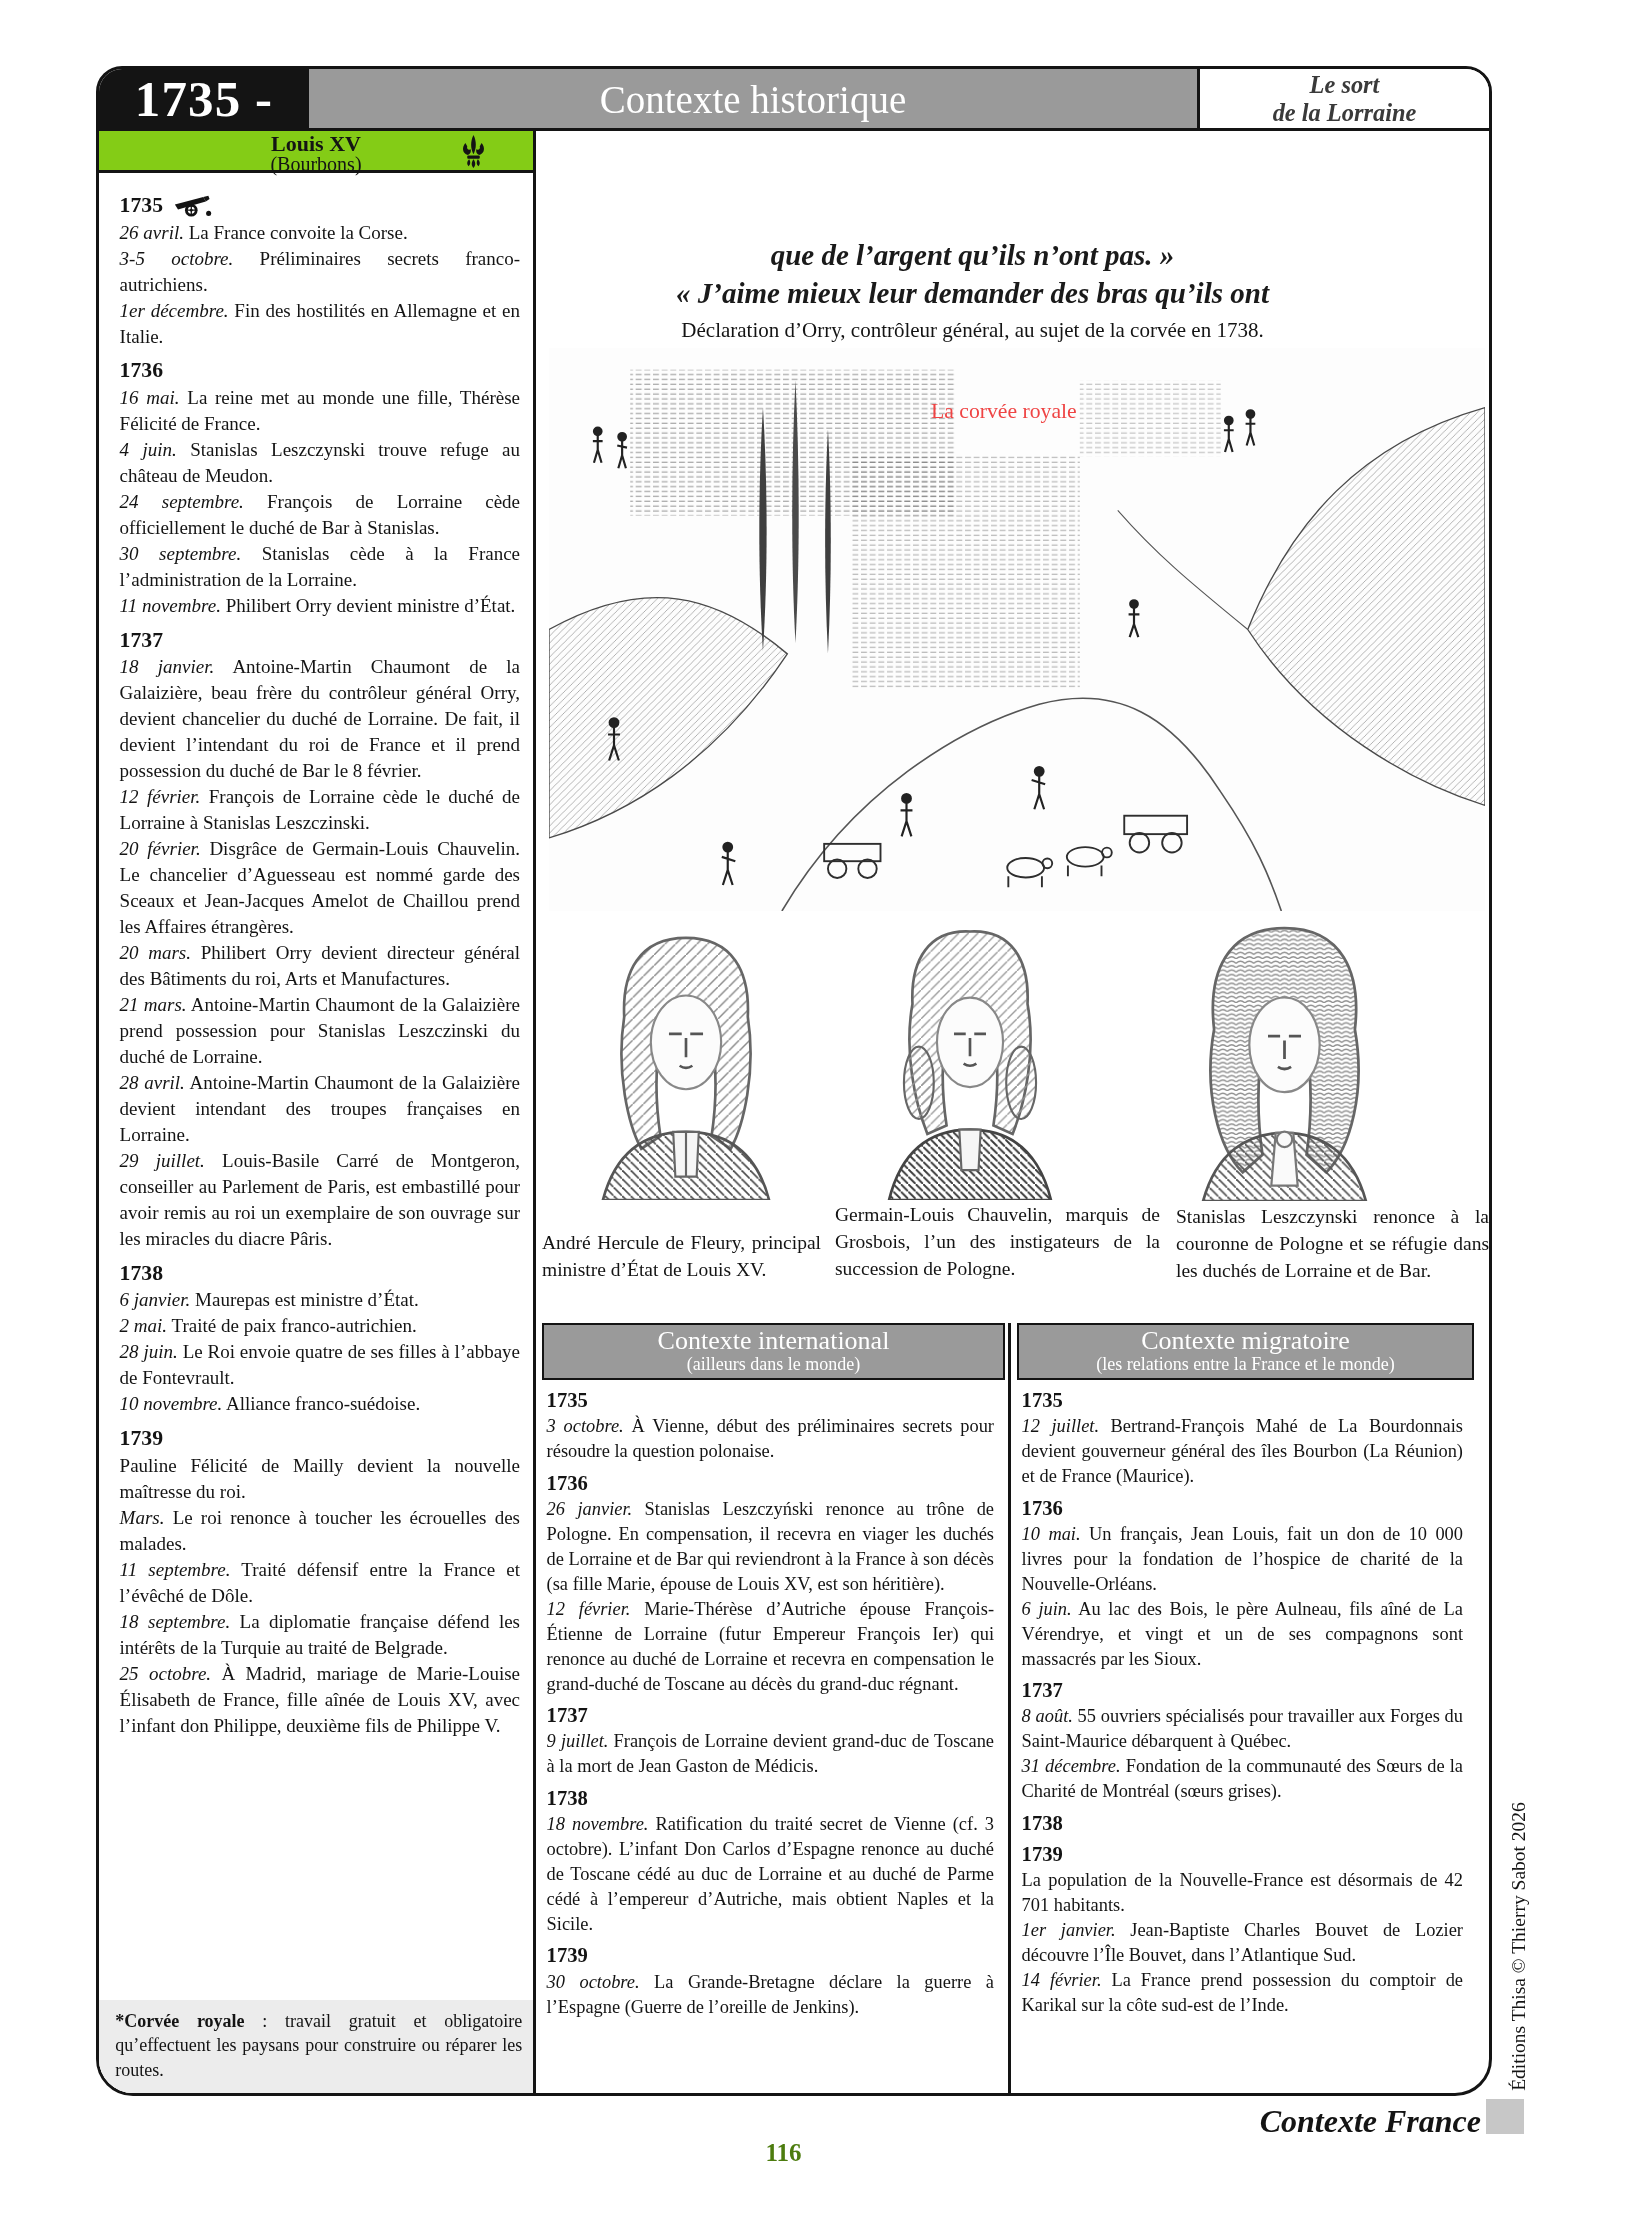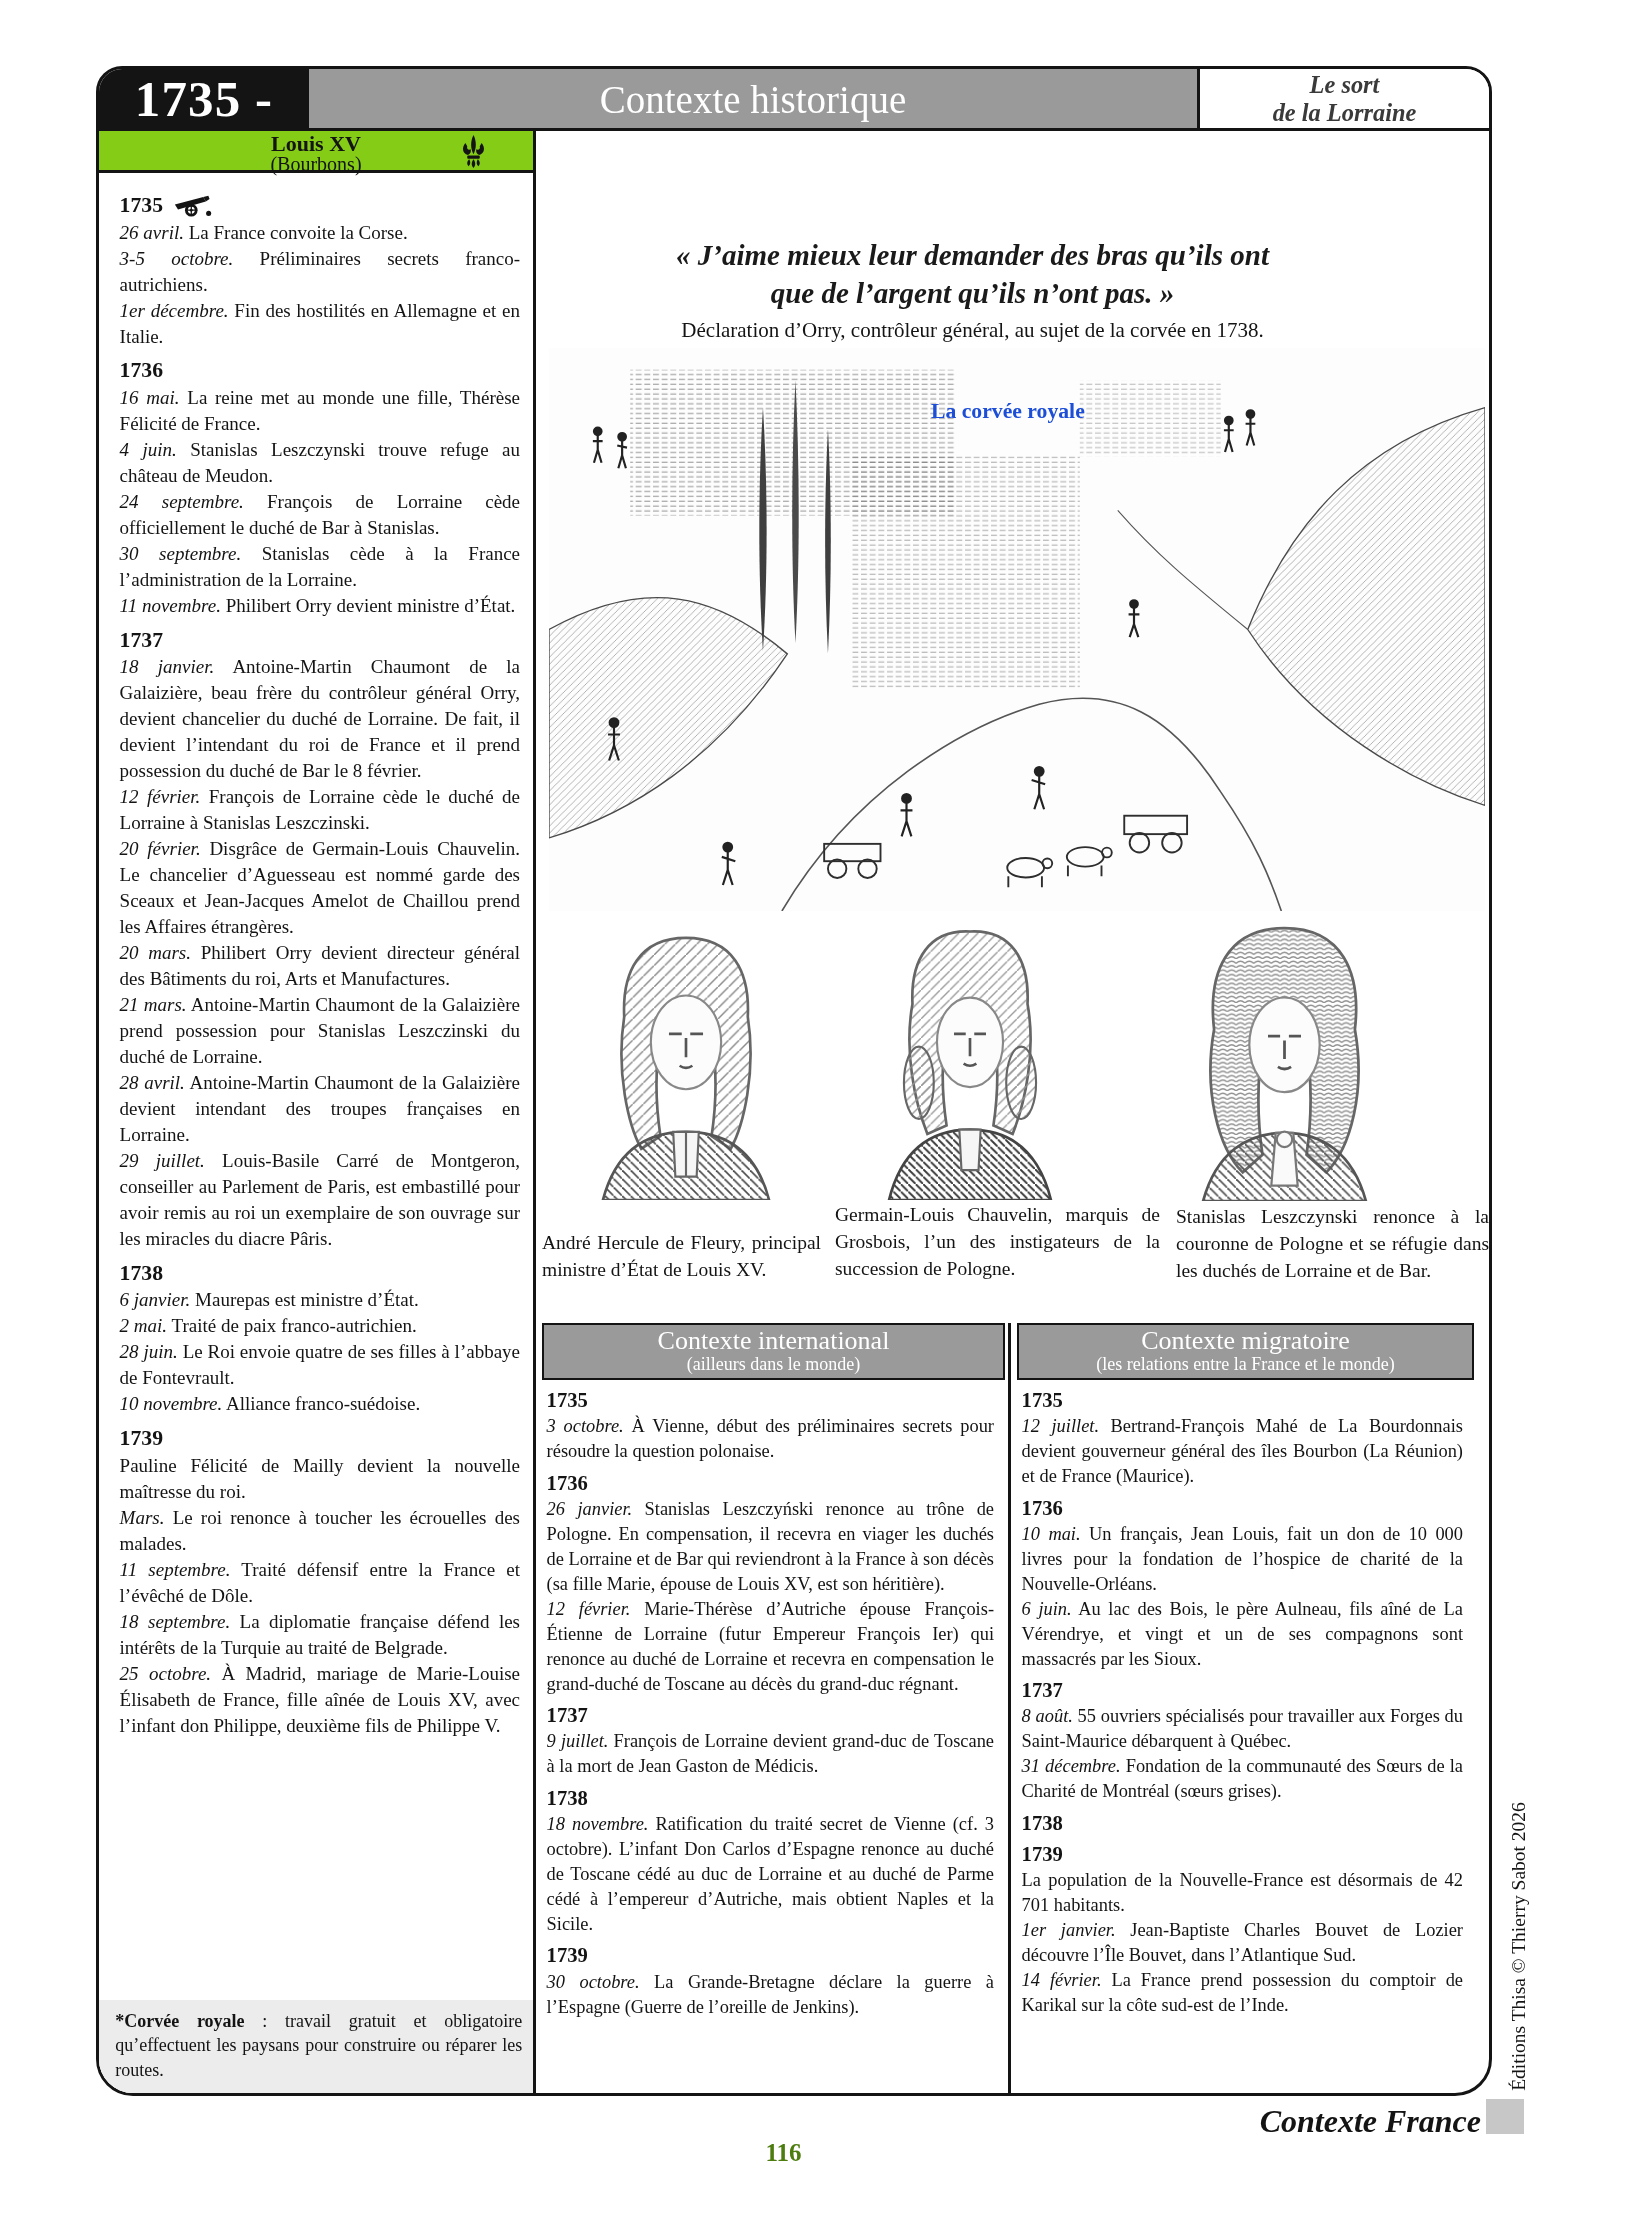--- a/index.html
+++ b/index.html
@@ -39,21 +39,21 @@
 
   
   .main-title { position:absolute; left:440px; right:6.5px; top:90px; text-align:center;
                 color:#b9b9b9; font-size:34px; font-weight:bold; }
   .quote { position:absolute; left:413px; width:921px; top:167px; text-align:center;
            font-size:29px; line-height:38px; font-style:italic; font-weight:bold; color:#1a1a1a; }
   .attrib { position:absolute; left:413px; width:921px; top:249px; text-align:center; font-size:21px; }
 
   .engraving { position:absolute; left:450px; top:279px; width:936px; height:563px; }
   .engraving svg { width:100%; height:100%; display:block; }
-  .engr-caption { position:absolute; left:382px; top:51px; font-size:21.7px; color:#1d4ed8;font-weight:bold; }
+  .engr-caption { position:absolute; left:382px; top:51px; font-size:21.7px; color:#ef4444; }
 
   .portrait { position:absolute; top:854px; height:277px; }
   .portrait svg { width:100%; height:100%; display:block; }
   #portrait-1 { left:480px;  width:214px; }
   #portrait-2 { left:760px; width:222px; }
   #portrait-3 { left:1059px; top:846px; width:253px; height:286px; }
 
   .cap { position:absolute; font-size:19.5px; line-height:27px; text-align:justify; }
   #cap-1 { left:443px;  top:1160px; width:279px; }
   #cap-2 { left:736px; top:1132px; width:325px; }
@@ -197,22 +197,22 @@
               <p class="ev"><i>25 octobre.</i> <span>À Madrid, mariage de Marie-Louise Élisabeth de France, fille aînée de Louis XV, avec l’infant don Philippe, deuxième fils de Philippe V.</span></p>
             </div>
         </div>
 
       <div class="footnote">
         <b><span>*</span><span>Corvée royale</span></b><span> : travail gratuit et obligatoire qu’effectuent les paysans pour construire ou réparer les routes.</span>
       </div>
     </div>
 
     <div class="quote">
+      <div>que de l’argent qu’ils n’ont pas. »</div>
       <div>« J’aime mieux leur demander des bras qu’ils ont</div>
-      <div>que de l’argent qu’ils n’ont pas. »</div>
     </div>
     <div class="attrib">Déclaration d’Orry, contrôleur général, au sujet de la corvée en 1738.</div>
 
     <div class="engraving">
       <svg viewBox="0 0 1728 1040" preserveAspectRatio="none" aria-hidden="true">
         <defs>
           <pattern id="hz" width="16" height="9" patternUnits="userSpaceOnUse">
               <line x1="0" y1="4" x2="11" y2="4" stroke="#5a5a5a" stroke-width="1.6"></line>
             </pattern>
           <pattern id="dg" width="13" height="13" patternUnits="userSpaceOnUse">

